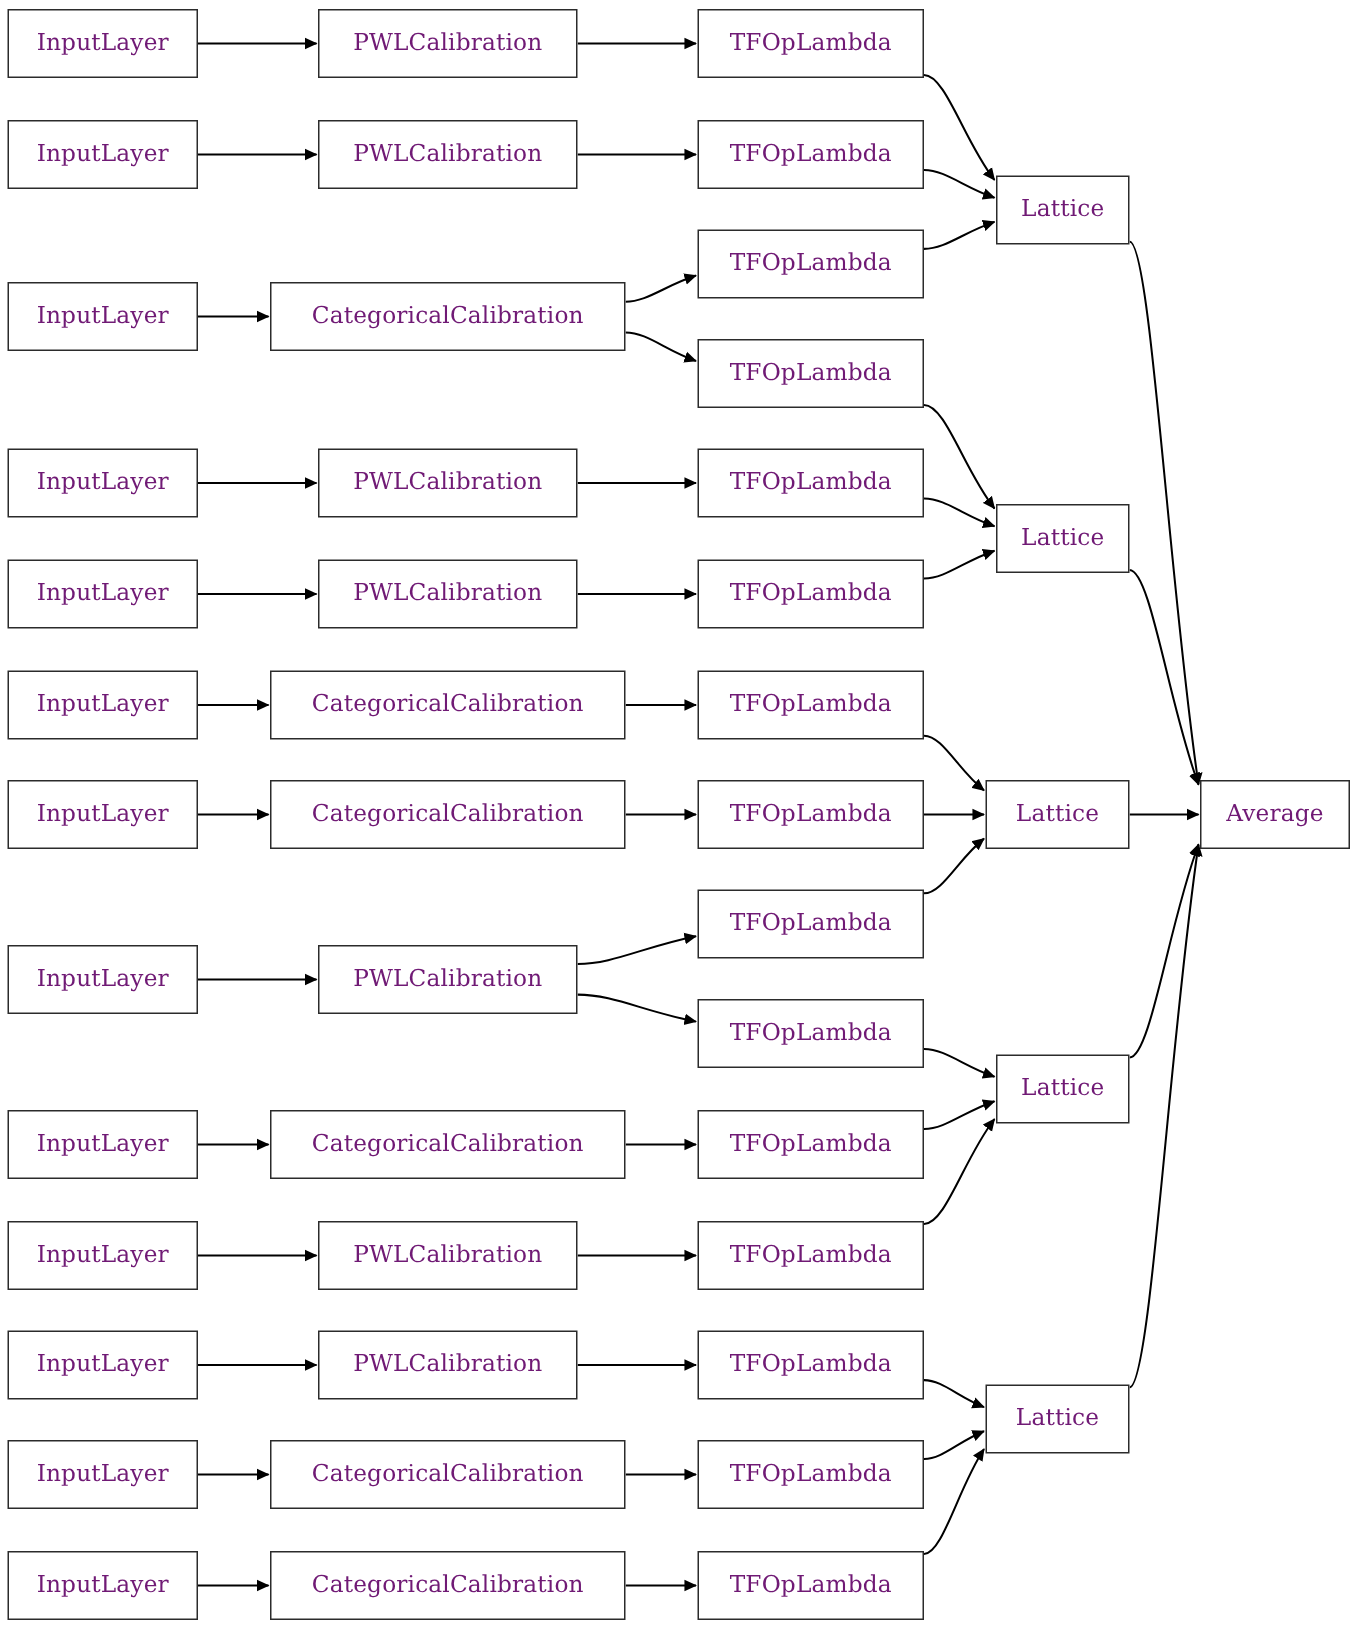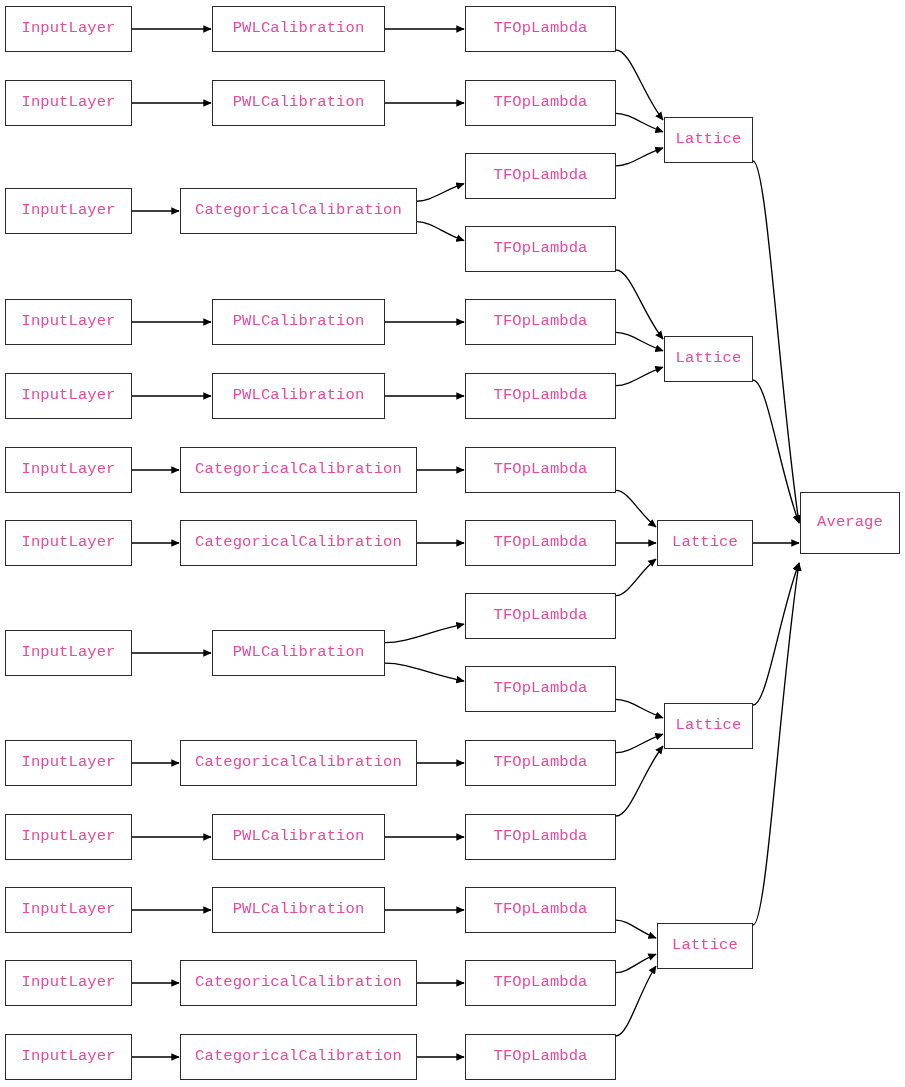--- a/index.html
+++ b/index.html
@@ -11,25 +11,24 @@
     overflow:hidden;
   }
   #edges{position:absolute;left:0;top:0;width:905px;height:1087px;}
   .node{
     position:absolute;
     box-sizing:border-box;
     border:1.3px solid #2b2b2b;
     background:#ffffff;
     display:flex;align-items:center;justify-content:center;
     font-size:15.5px;
-    color:#ec4899;
+    color:#701a75;
     line-height:1;
     white-space:nowrap;
     letter-spacing:0.1px;
-    font-family:Liberation Mono, monospace;
   }
 </style>
 </head>
 <body>
 
 <div id="canvas">
   <svg id="edges" viewBox="0 0 905 1087" xmlns="http://www.w3.org/2000/svg">
     <defs>
       <marker id="ah" viewBox="0 0 10 10" refX="9.2" refY="5" markerWidth="6.2" markerHeight="6.2" orient="auto-start-reverse">
         <path d="M 0 0.4 L 10 5 L 0 9.6 z" fill="#000000"></path>
@@ -126,15 +125,15 @@
       <div class="node" style="left: 465px; top: 740px; width: 151px; height: 46px;">TFOpLambda</div>
       <div class="node" style="left: 465px; top: 814px; width: 151px; height: 46px;">TFOpLambda</div>
       <div class="node" style="left: 465px; top: 887px; width: 151px; height: 46px;">TFOpLambda</div>
       <div class="node" style="left: 465px; top: 960px; width: 151px; height: 46px;">TFOpLambda</div>
       <div class="node" style="left: 465px; top: 1034px; width: 151px; height: 46px;">TFOpLambda</div>
       <div class="node" style="left: 664px; top: 117px; width: 89px; height: 46px;">Lattice</div>
       <div class="node" style="left: 664px; top: 336px; width: 89px; height: 46px;">Lattice</div>
       <div class="node" style="left: 657px; top: 520px; width: 96px; height: 46px;">Lattice</div>
       <div class="node" style="left: 664px; top: 703px; width: 89px; height: 46px;">Lattice</div>
       <div class="node" style="left: 657px; top: 923px; width: 96px; height: 46px;">Lattice</div>
-      <div class="node" style="left: 800px; top: 492px; width: 100px; height: 62px;">Average</div>
+      <div class="node" style="left: 800px; top: 520px; width: 100px; height: 46px;">Average</div>
     </div>
 </div>
 
 </body></html>

